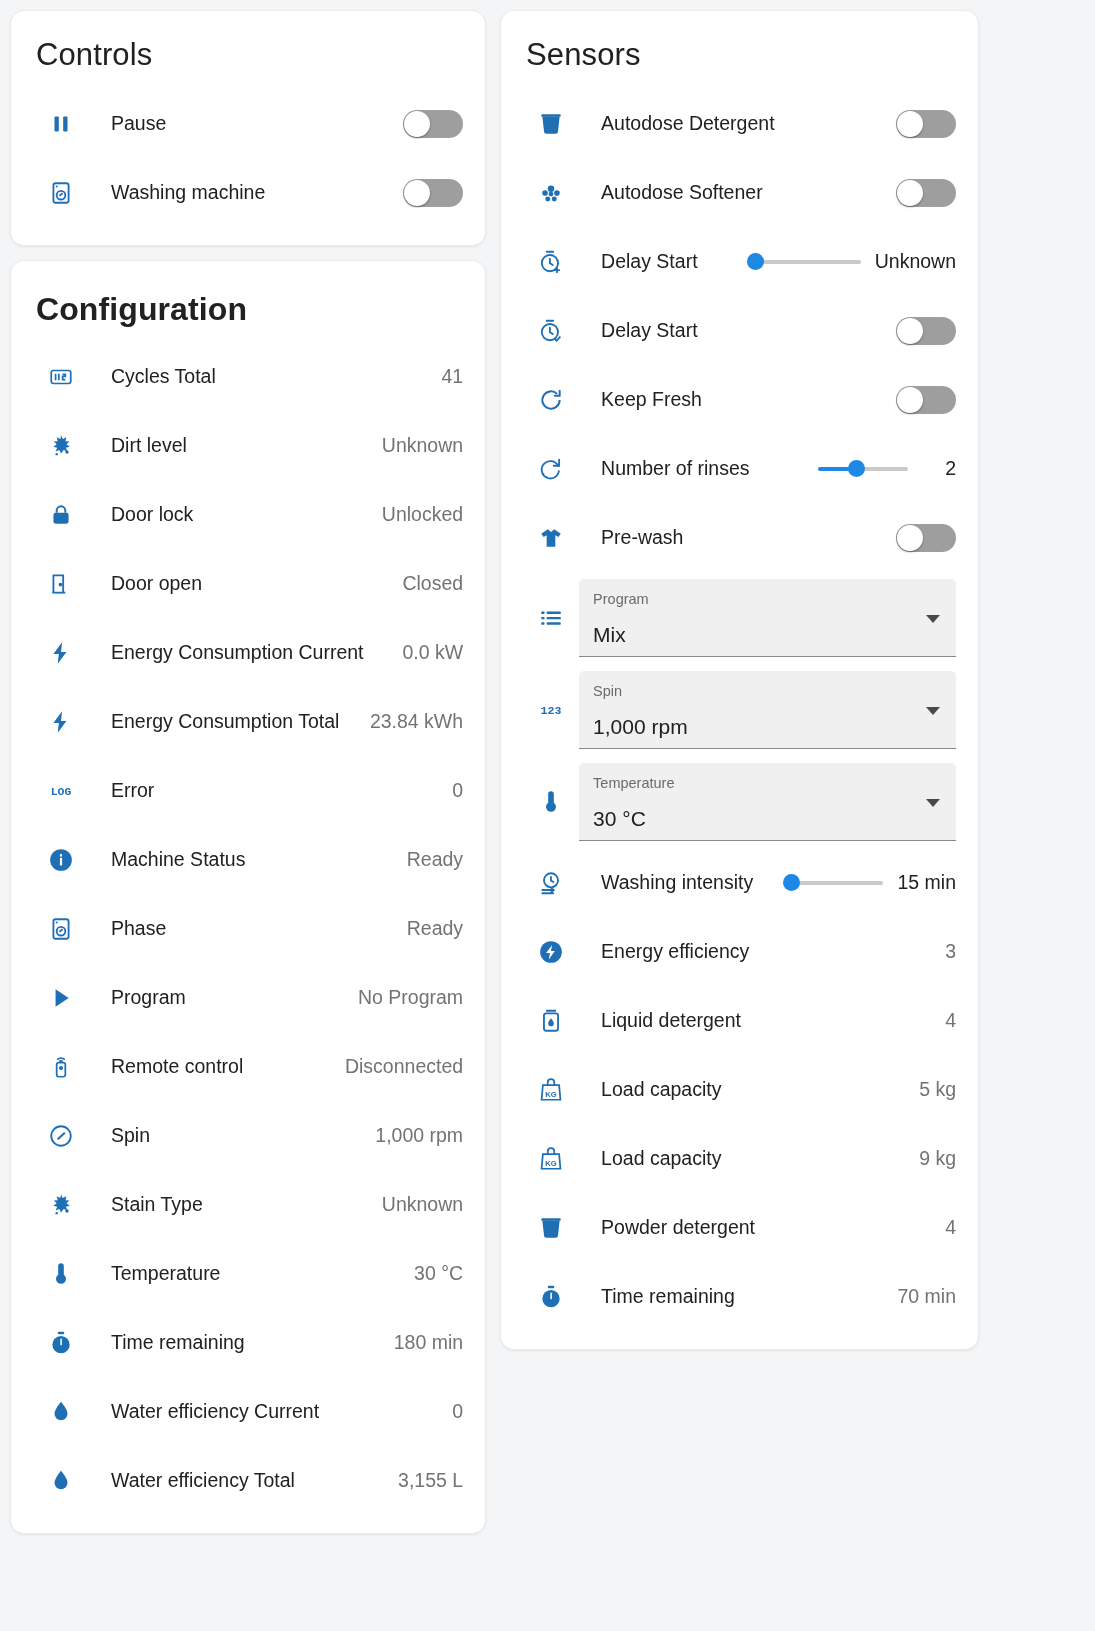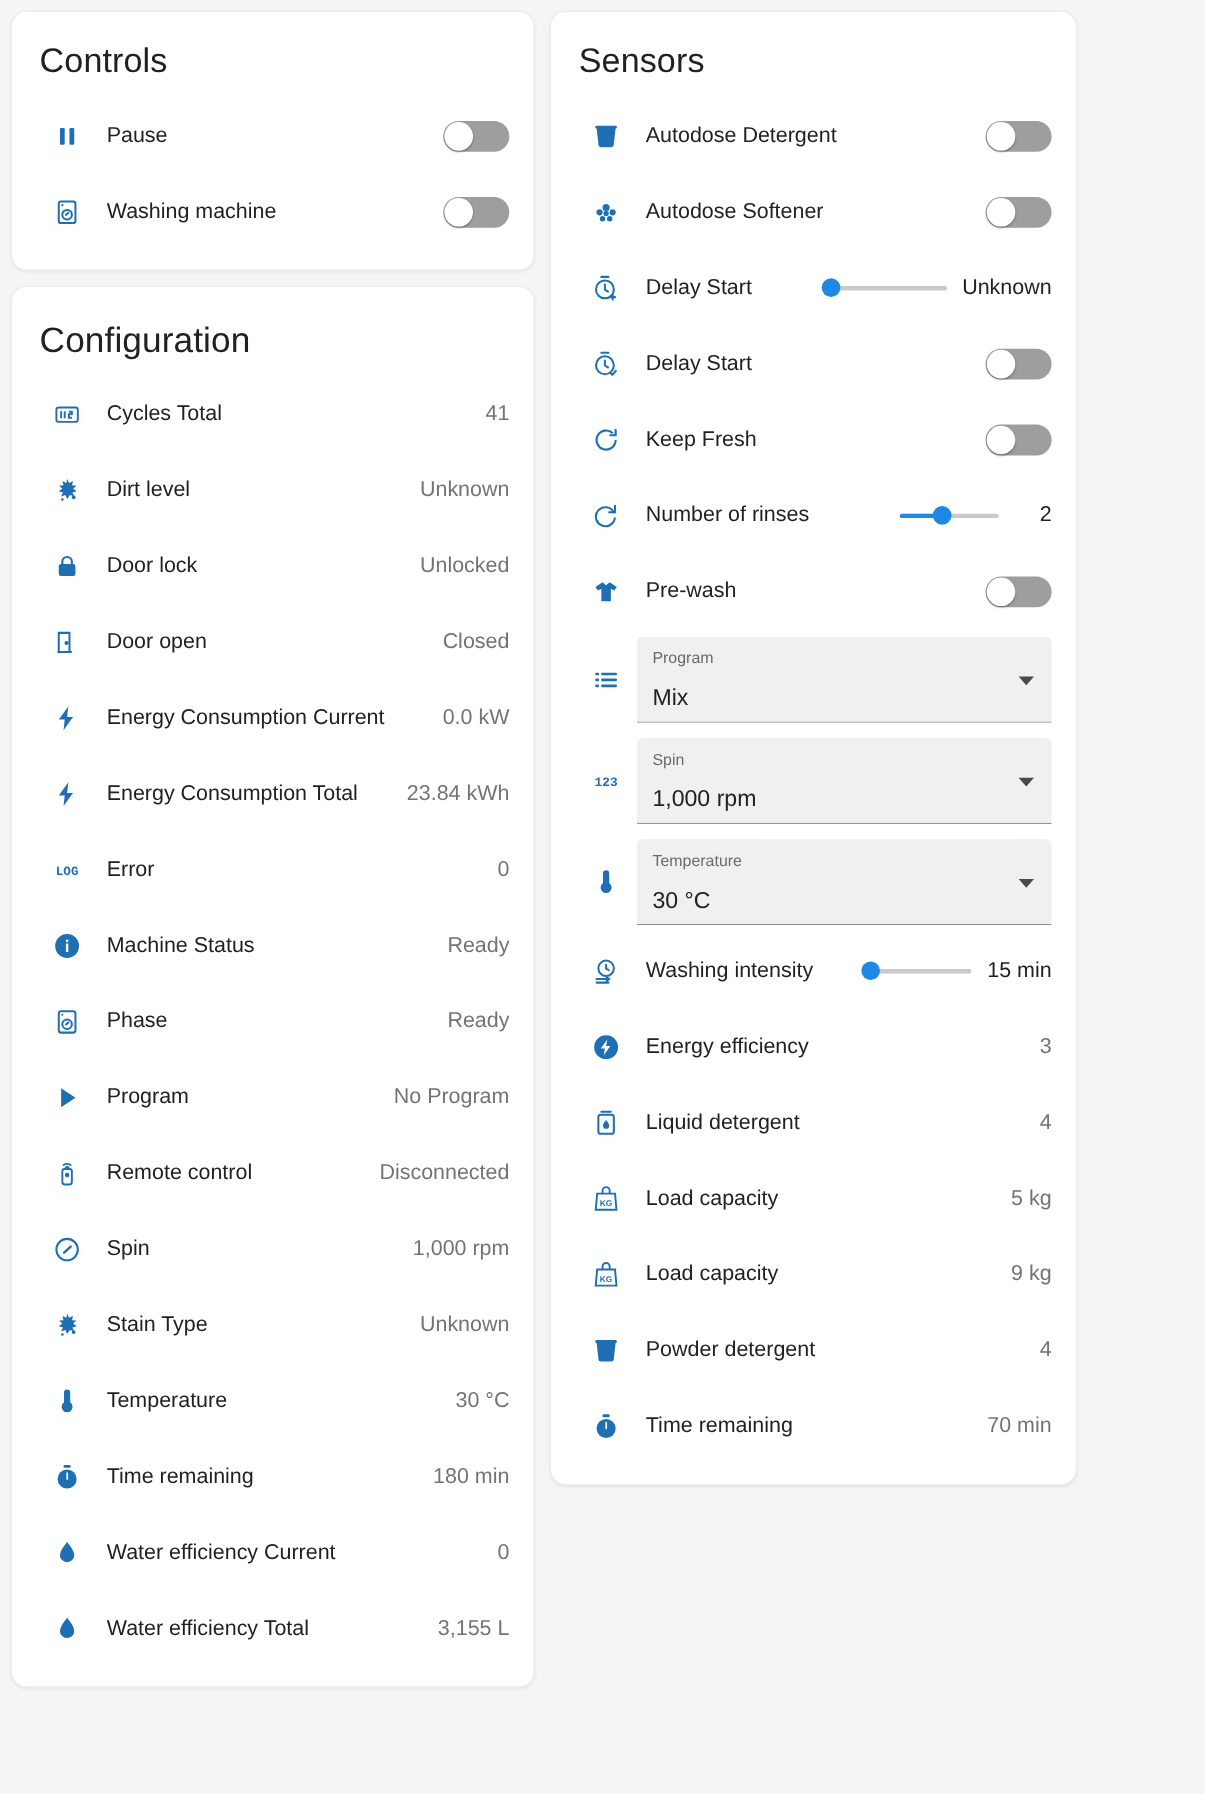--- a/index.html
+++ b/index.html
@@ -33,27 +33,27 @@
     padding: 8px 22px 18px 22px;
     overflow: hidden;
   }
   .card-title {
     font-size: 31px;
     font-weight: 400;
     color: #212121;
     margin: 18px 0 16px 3px;
     letter-spacing: 0.1px;
   }
-  .card-title.big { font-size: 32px; margin-top: 22px; margin-bottom: 14px;}
+  .card-title.big { font-size: 32px; margin-top: 22px; margin-bottom: 14px; font-weight: bold;}
 
   .row {
     display: flex;
     align-items: center;
     min-height: 69px;
-    gap: 2px;
+    gap: 16px;
   }
   .icon {
     width: 56px;
     min-width: 56px;
     display: flex;
     align-items: center;
     justify-content: center;
     color: #4c1d95;
   }
   .icon svg { display: block; }

